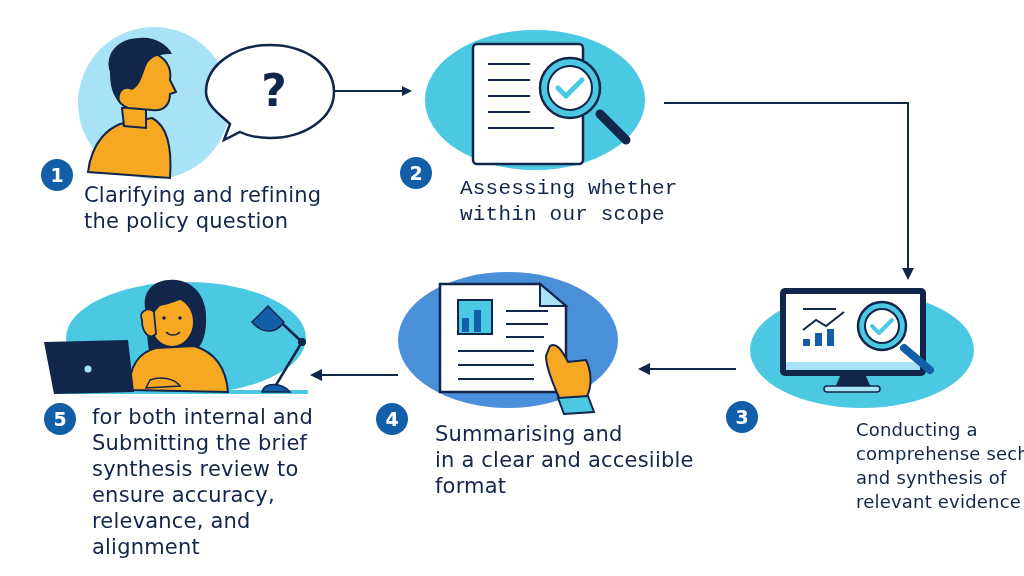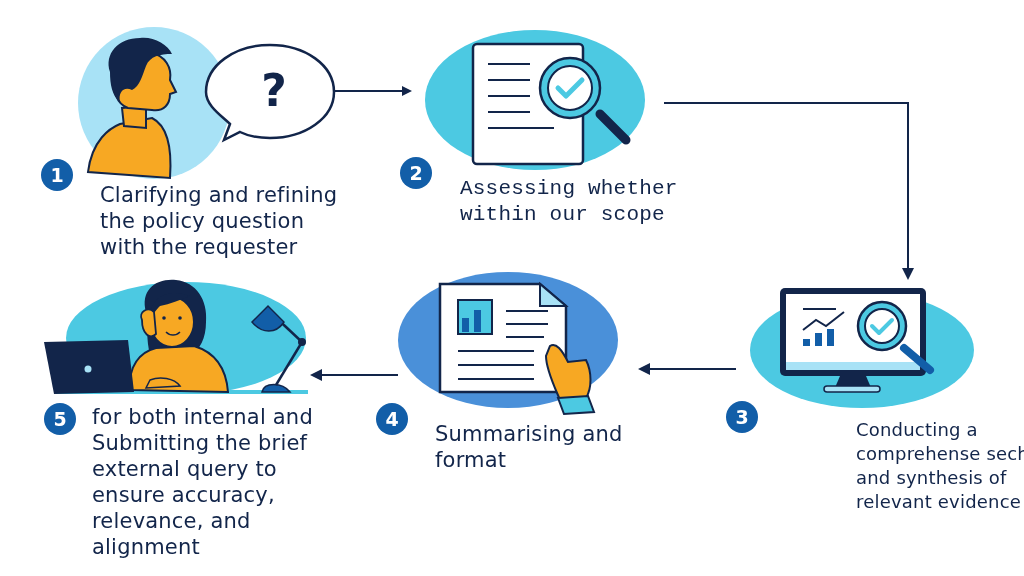--- a/index.html
+++ b/index.html
@@ -135,43 +135,43 @@
     <path d="M252,322 L268,306 L284,322 C276,334 262,334 252,322 Z" fill="#125ea8" stroke="#12254a" stroke-width="1.5"></path>
   </svg>
 </div>
 
 <div class="badge" style="left:41px;top:159px;">1</div>
 <div class="badge" style="left:400px;top:157px;">2</div>
 <div class="badge" style="left:726px;top:401px;">3</div>
 <div class="badge" style="left:376px;top:403px;">4</div>
 <div class="badge" style="left:44px;top:403px;">5</div>
 
-<div class="label" style="left:100px;top:182px;">
+<div class="label" style="left:84px;top:182px;">
   <div>Clarifying and refining</div>
   <div>the policy question</div>
-  <div>with the requester</div>
 </div>
 
 <div class="label" style="left:460px;top:176px;font-family:Liberation Mono, monospace;">
   <div>Assessing whether</div>
   <div>within our scope</div>
 </div>
 
 <div class="label small" style="left:812px;top:418px;margin-left:44px;">
   <div>Conducting a</div>
   <div>comprehense sech</div>
   <div>and synthesis of</div>
   <div>relevant evidence</div>
 </div>
 
 <div class="label" style="left:435px;top:421px;">
   <div>Summarising and</div>
+  <div>in a clear and accesiible</div>
   <div>format</div>
 </div>
 
 <div class="label" style="left:92px;top:404px;">
   <div>for both internal and</div>
   <div>Submitting the brief</div>
-  <div>external query to</div>
+  <div>synthesis review to</div>
   <div>ensure accuracy,</div>
   <div>relevance, and</div>
   <div>alignment</div>
 </div>
 
 </body></html>

